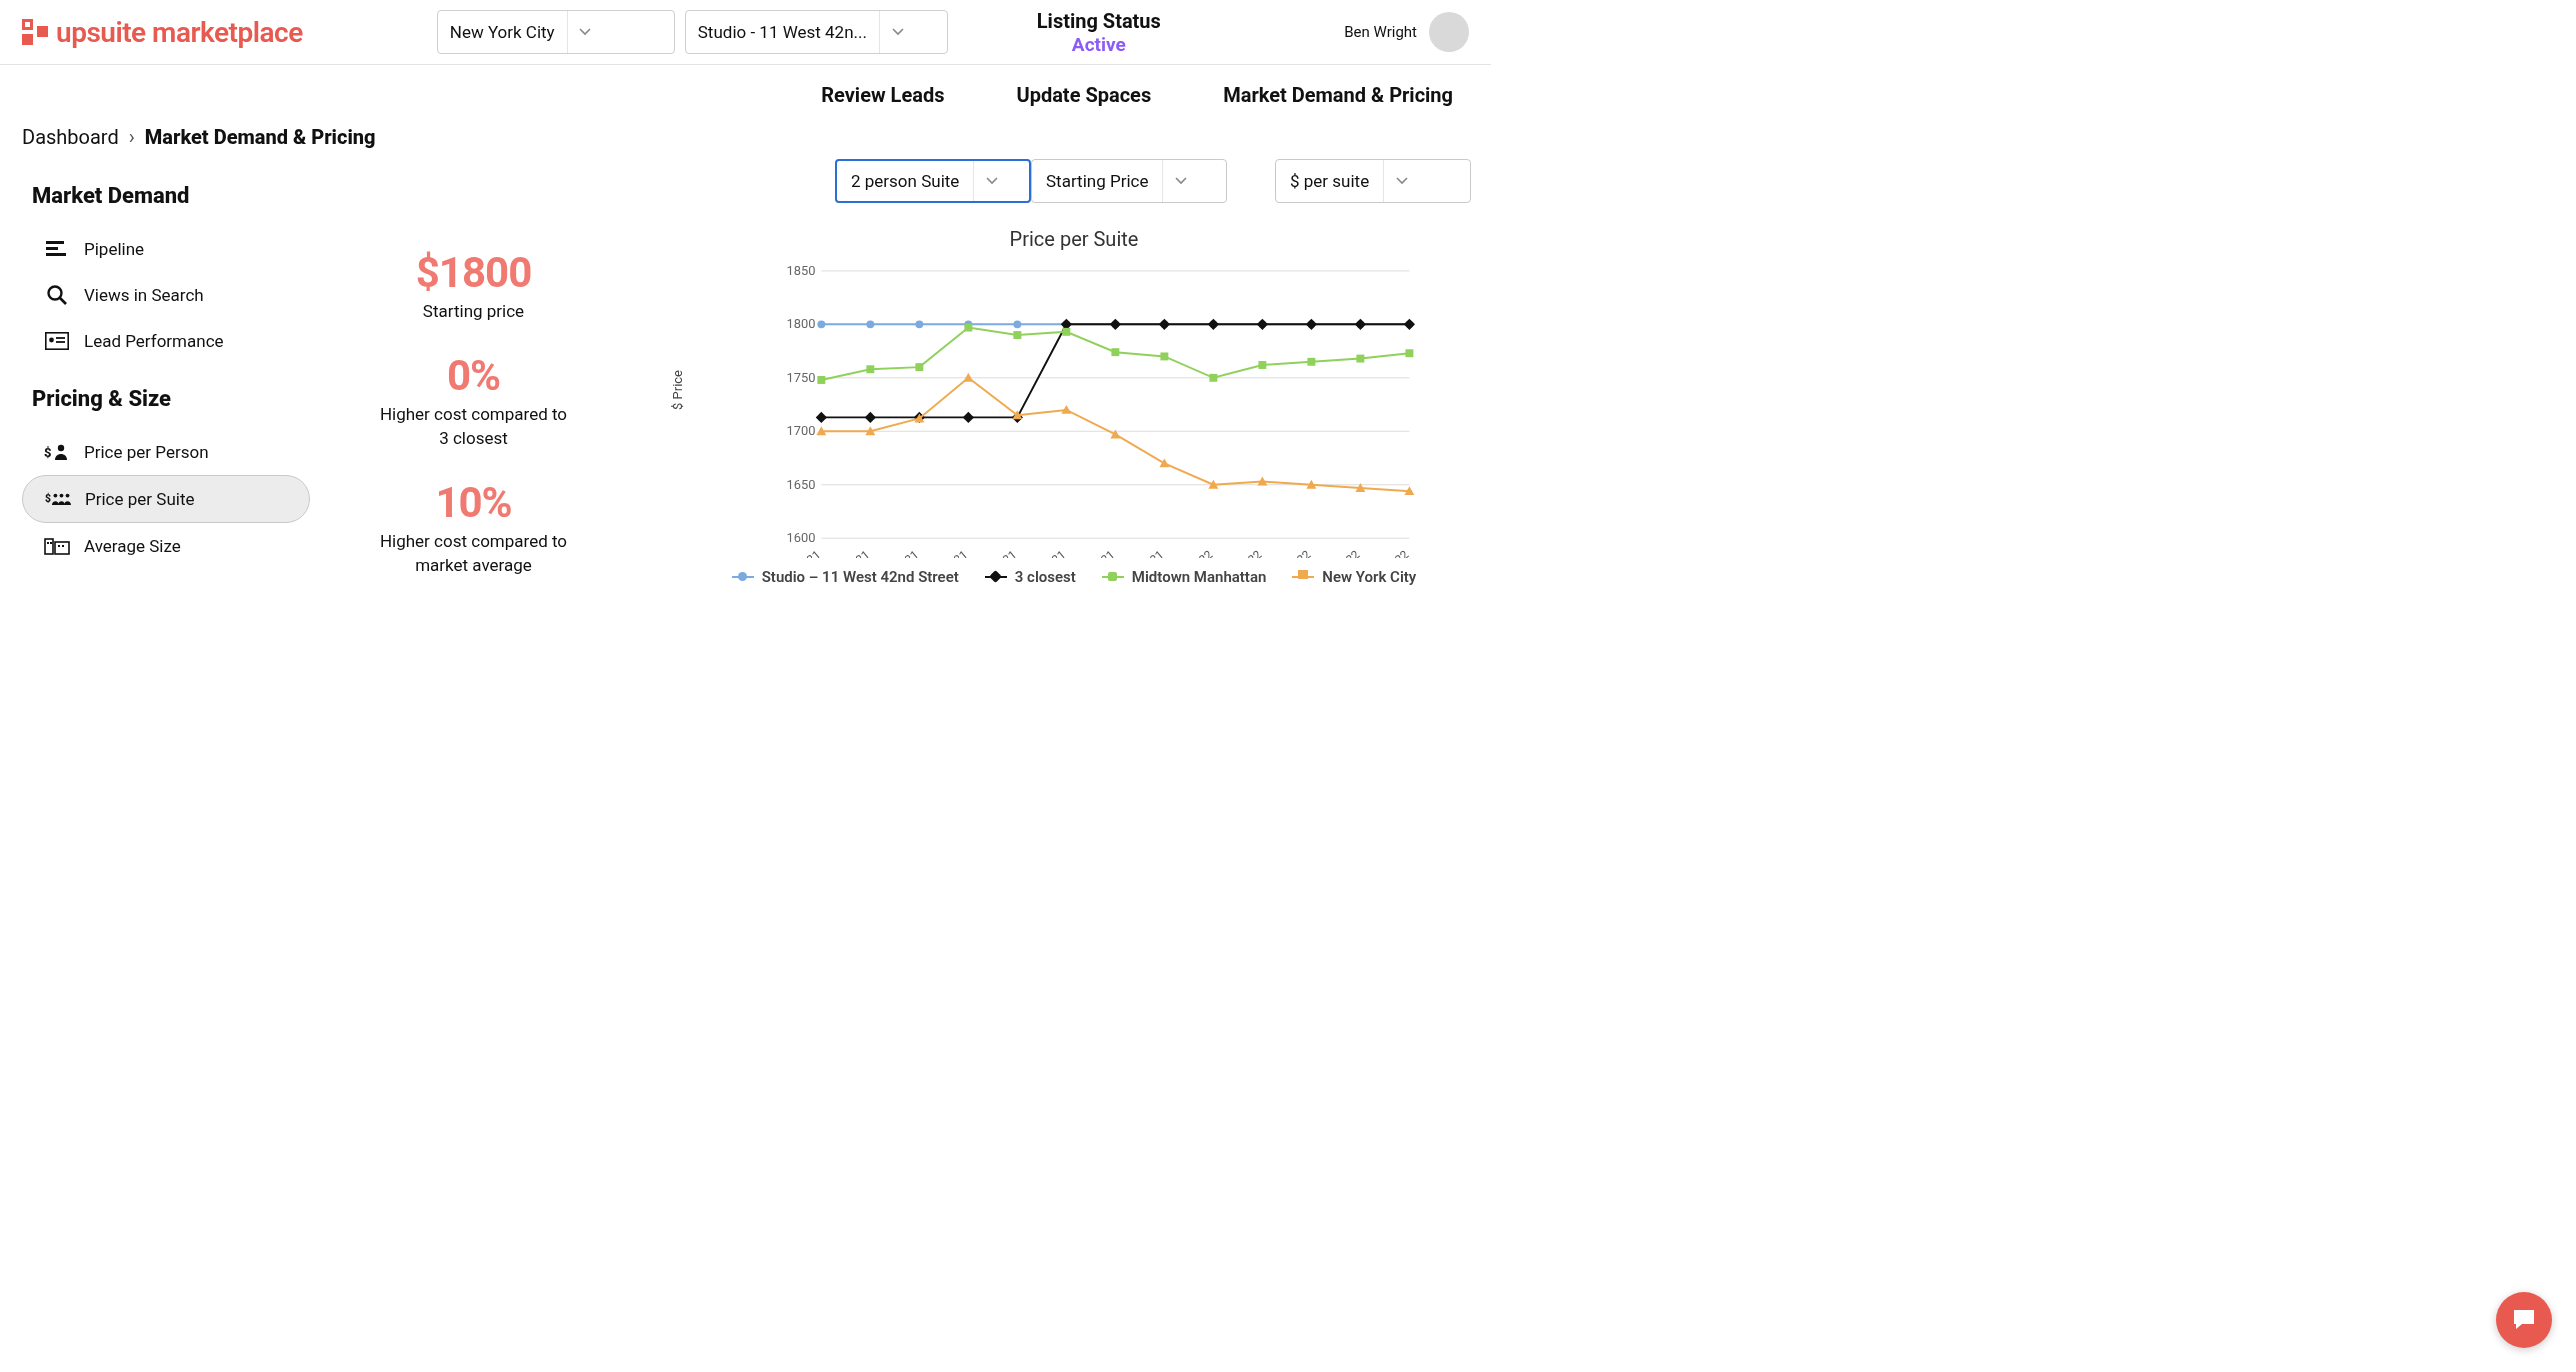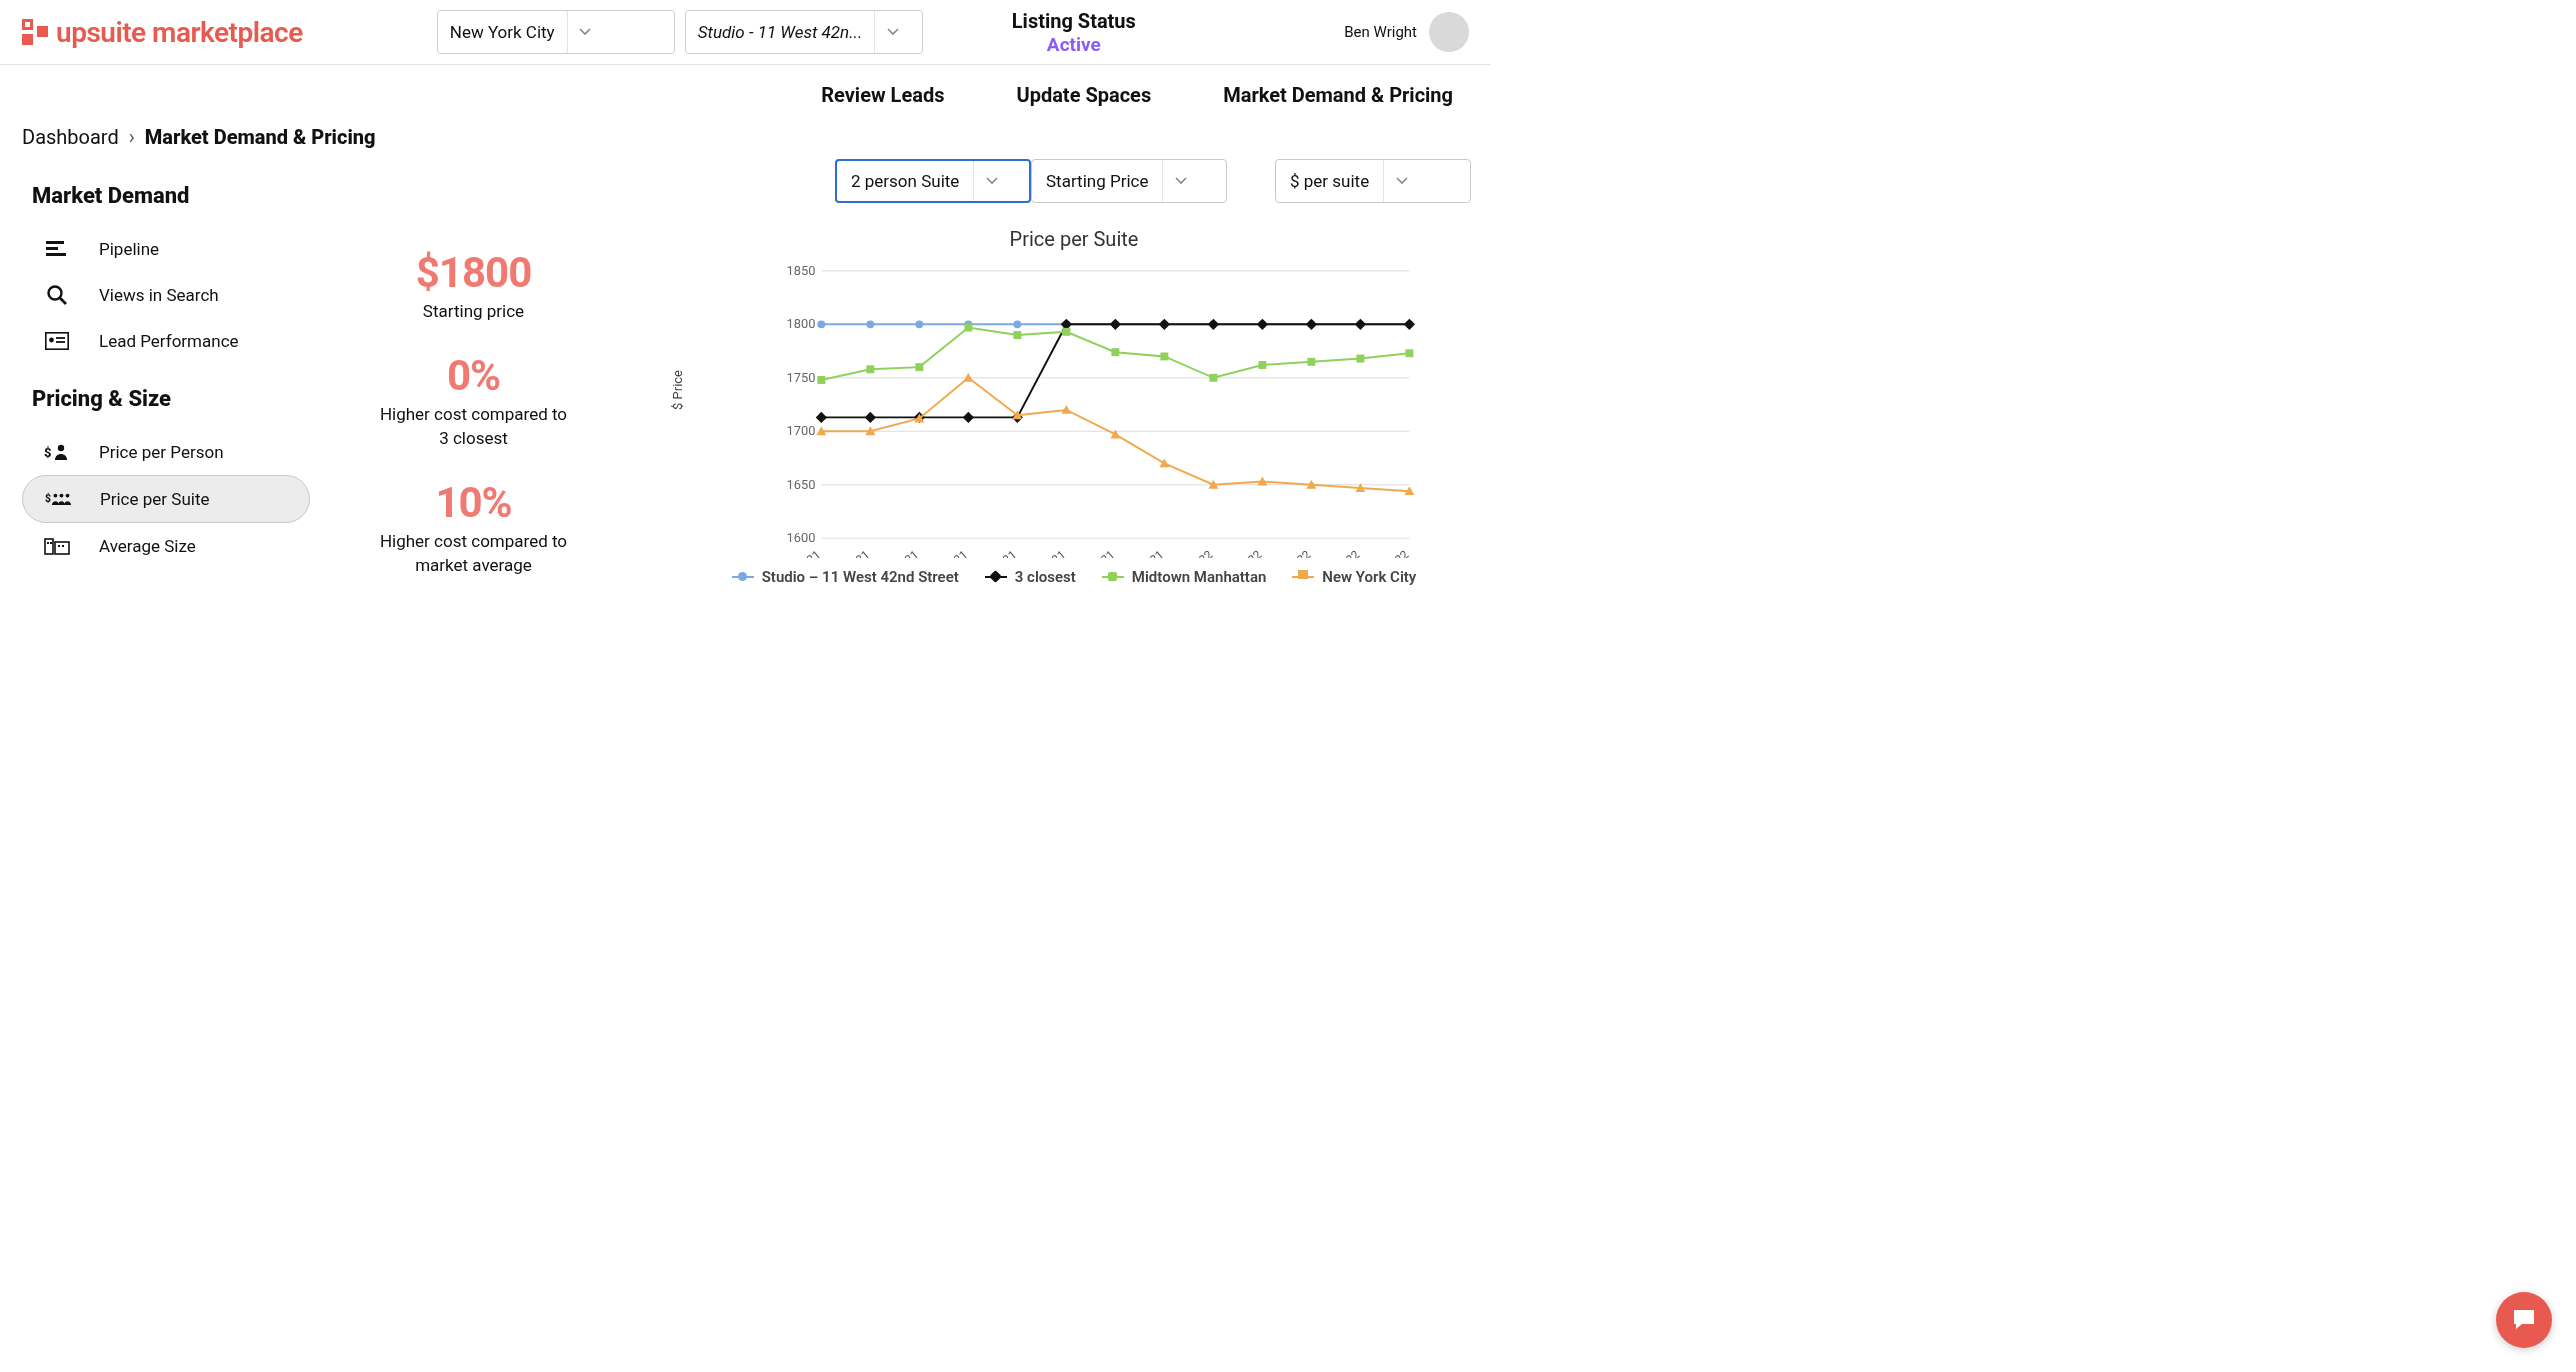--- a/index.html
+++ b/index.html
@@ -9,41 +9,41 @@
   .brand-logo { width: 26px; height: 26px; position: relative; }
   .brand-logo span { position:absolute; background:#e85a4f; }
   .brand-logo .sq1 { width:11px; height:11px; top:0; left:0; border:3px solid #e85a4f; background:transparent; }
   .brand-logo .sq2 { width:11px; height:11px; top:15px; left:0; }
   .brand-logo .sq3 { width:11px; height:11px; top:7px; left:15px; }
   .header .selects { display:flex; gap:10px; margin-left:134px; }
   .select-box { border:1px solid #cfcfcf; border-radius:4px; background:#fff; display:flex; align-items:center; height:44px; cursor:pointer; }
   .select-box .val { padding: 0 12px; font-size:17px; overflow:hidden; text-overflow:ellipsis; white-space:nowrap; }
   .select-box .caret { width:36px; border-left:1px solid #e5e5e5; height:100%; display:flex; align-items:center; justify-content:center; color:#777; }
   .sb-city { width:238px; }
-  .sb-studio { width:238px;font-style:italic; }
+  .sb-studio { width:263px; }
   .status { margin-left:89px; text-align:center; }
   .status .lbl { font-weight:700; font-size:20px; }
   .status .act { font-weight:700; color:#8b5cf6; font-size:19px; }
   .user { margin-left:auto; display:flex; align-items:center; gap:12px; }
   .user .u-name { font-size:15px; }
   .avatar { width:40px; height:40px; border-radius:50%; background:#d9d9d9; }
 
   .tabs-row { display:flex; justify-content:flex-end; gap:72px; padding: 18px 38px 0 0; }
   .tabs-row .tab { font-size:20px; font-weight:700; cursor:pointer; }
 
   .crumb { display:flex; align-items:center; gap:10px; padding:0 0 0 22px; margin-top:18px; font-size:20px; }
   .crumb .c1 { font-weight:400; }
   .crumb .chevr { color:#555; }
   .crumb .c2 { font-weight:800; }
 
   .main-wrap { display:flex; padding: 0 0 0 22px; }
 
   .side { width:288px; padding-top: 34px; }
   .side h3 { font-size:22px; font-weight:800; margin: 0 0 18px 10px; }
-  .nav-item { display:flex; align-items:center; gap:29px; padding:12px 14px 12px 22px; font-size:17px; cursor:pointer; border-radius:26px; }
+  .nav-item { display:flex; align-items:center; gap:14px; padding:12px 14px 12px 22px; font-size:17px; cursor:pointer; border-radius:26px; }
   .nav-item.active { background:#ececec; border:1px solid #c9c9c9; }
   .ni-icon { width:26px; height:22px; display:flex; align-items:center; justify-content:center; }
 
   .metrics { width:327px; padding-top:99px; text-align:center; }
   .metric { margin-bottom:30px; }
   .metric .big { color:#f07a71; font-size:42px; font-weight:700; letter-spacing:-1px; }
   .metric .sub { font-size:17px; margin-top:4px; }
 
   .chart-col { flex:1; padding: 10px 20px 0 40px; }
   .chart-filters { display:flex; justify-content:flex-end; }

